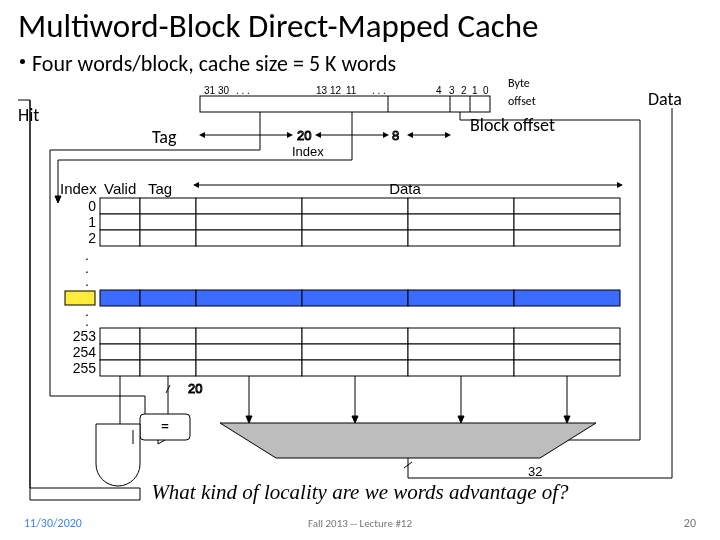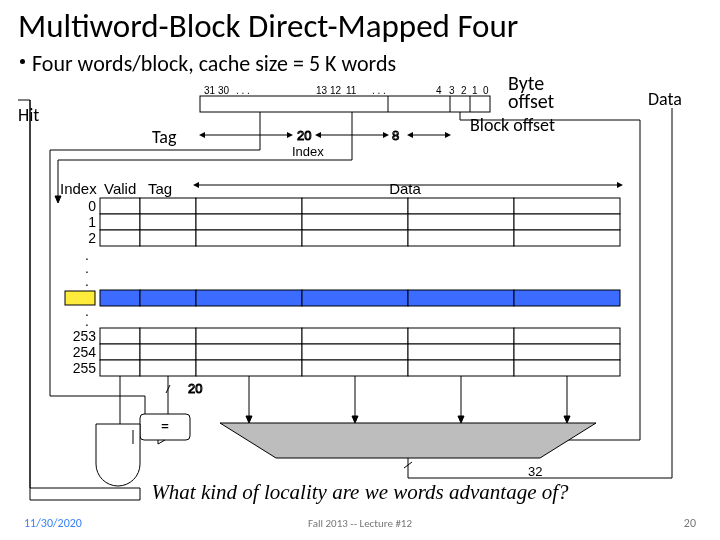--- a/index.html
+++ b/index.html
@@ -1,39 +1,39 @@
 <!DOCTYPE html>
 <html><head>
 <meta charset="utf-8">
 <style>
   html,body{margin:0;padding:0;width:720px;height:540px;background:#fff;font-family:"Calibri","Segoe UI",Arial,sans-serif;color:#000;overflow:hidden}
   .slide{position:relative;width:720px;height:540px}
   .title{position:absolute;left:18px;top:6px;font-size:33px;font-weight:400}
   .bullet{position:absolute;left:32px;top:50px;font-size:22px}
   .bullet .dot{position:absolute;left:-12px;top:9px;width:5px;height:5px;border-radius:50%;background:#000}
   .hit{position:absolute;left:18px;top:104px;font-size:18px}
-  .byte{position:absolute;left:508px;top:74px;font-size:20px;line-height:18px}
+  .byte{position:absolute;left:508px;top:74px;font-size:12px;line-height:18px}
   .datalbl{position:absolute;left:648px;top:88px;font-size:18px}
   .taglbl{position:absolute;left:152px;top:126px;font-size:18px}
   .blockoff{position:absolute;left:470px;top:114px;font-size:18px}
   .question{position:absolute;left:0;right:0;top:480px;text-align:center;font-style:italic;font-size:21px;font-family:"Times New Roman",serif}
   .footer-l{position:absolute;left:24px;bottom:10px;font-size:12px;color:#3b82f6}
   .footer-c{position:absolute;left:0;right:0;bottom:10px;text-align:center;font-size:11px;color:#777}
   .footer-r{position:absolute;right:24px;bottom:10px;font-size:12px;color:#777}
   .diagram{position:absolute;left:0;top:0;width:720px;height:540px}
   .bitlbl{font-size:10px;font-family:Arial,sans-serif}
   .midlbl{font-size:13px;font-family:Arial,sans-serif}
   .hdrlbl{font-size:15px;font-family:Arial,sans-serif}
   .rowlbl{font-size:14px;font-family:Arial,sans-serif}
 </style>
 </head>
 <body>
 <div class="slide">
 
-<div class="title">Multiword-Block Direct-Mapped Four</div>
+<div class="title">Multiword-Block Direct-Mapped Cache</div>
 <div class="bullet"><span class="dot"></span><span>Four  words/block, cache size = 5 K words</span></div>
 <div class="hit">Hit</div>
 <div class="byte">
   <span>Byte</span><br>
   <span>offset</span>
 </div>
 <div class="datalbl">Data</div>
 <div class="taglbl">Tag</div>
 <div class="blockoff">Block offset</div>
 <div class="question">What kind of locality are we words advantage of?</div>

